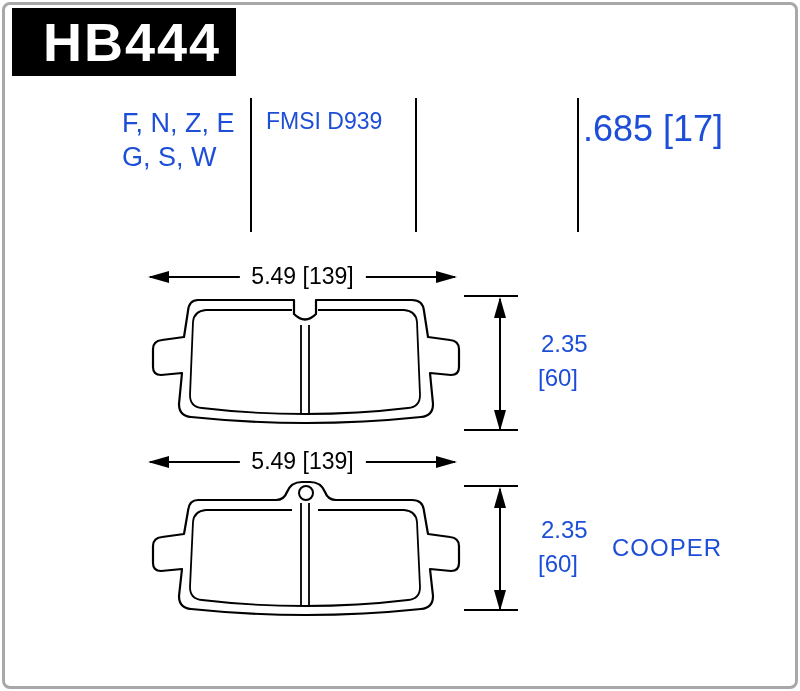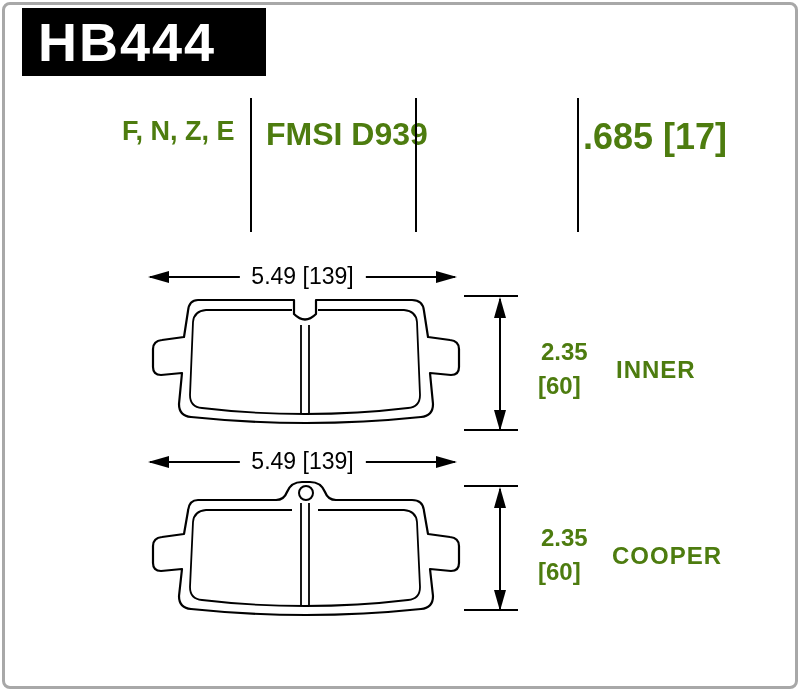--- a/index.html
+++ b/index.html
@@ -1,23 +1,23 @@
 <!DOCTYPE html>
 <html><head>
 <meta charset="utf-8">
 <style>
   html,body{margin:0;padding:0;background:#fff;}
   .page{position:relative;width:800px;height:691px;background:#ffffff;
         font-family:"Liberation Sans",sans-serif;color:#000;overflow:hidden;}
   .frame{position:absolute;inset:2px;border:3px solid #a8a8a8;border-radius:8px;pointer-events:none;}
   .abs{position:absolute;}
-  .txt{position:absolute;font-weight:bold;color:#4d7c0f;white-space:nowrap;margin-top:8px;}
+  .txt{position:absolute;font-weight:normal;color:#1d4ed8;white-space:nowrap;}
 
-  .badge{position:absolute;left:22px;top:8px;width:244px;height:68px;background:#000;
-         display:flex;align-items:center;}
+  .badge{position:absolute;left:12px;top:8px;width:224px;height:68px;background:#000;
+         display:flex;align-items:center;justify-content:center;}
   .badge span{color:#fff;font-weight:bold;font-size:54px;letter-spacing:2px;padding-left:16px;}
 
   .vsep{position:absolute;top:98px;height:134px;width:2px;background:#000;}
 
   
   .hdim{position:absolute;height:0;}
   .hdim .dim-line{position:absolute;left:2px;right:2px;top:-1px;height:2px;background:#000;}
   .ah{position:absolute;width:0;height:0;}
   .ah-left{left:0;top:-6px;border-top:6px solid transparent;border-bottom:6px solid transparent;border-right:21px solid #000;}
   .ah-right{right:0;top:-6px;border-top:6px solid transparent;border-bottom:6px solid transparent;border-left:21px solid #000;}
@@ -38,25 +38,26 @@
 
 <div class="page">
   <div class="frame"></div>
 
   <div class="badge">
     <span>HB444</span>
   </div>
 
   <div class="txt" style="left:122px;top:106px;font-size:27px;line-height:34px;">
     <div>F, N, Z, E</div>
+    <div>G, S, W</div>
   </div>
 
   <div class="vsep" style="left:250px;"></div>
 
-  <div class="txt" style="left:266px;top:108px;font-size:32px;">FMSI D939</div>
+  <div class="txt" style="left:266px;top:108px;font-size:23px;">FMSI D939</div>
 
   <div class="vsep" style="left:415px;"></div>
   <div class="vsep" style="left:577px;"></div>
 
   <div class="txt" style="left:583px;top:108px;font-size:36px;">.685 [17]</div>
 
   <div class="hdim" style="left:148px;top:277px;width:309px;">
     <div class="dim-line"></div>
     <div class="ah ah-left"></div>
     <div class="ah ah-right"></div>
@@ -74,21 +75,20 @@
   <div class="ext" style="left:464px;top:295px;"></div>
   <div class="ext" style="left:464px;top:429px;"></div>
   <div class="vdim" style="left:500px;top:297px;height:134px;">
     <div class="vline"></div>
     <div class="ah ah-up"></div>
     <div class="ah ah-down"></div>
   </div>
 
   <div class="txt" style="left:541px;top:330px;font-size:24px;">2.35</div>
   <div class="txt" style="left:538px;top:364px;font-size:24px;">[60]</div>
-  <div class="txt" style="left:616px;top:348px;font-size:24px;letter-spacing:1px;">INNER</div>
 
   <div class="hdim" style="left:148px;top:462px;width:309px;">
     <div class="dim-line"></div>
     <div class="ah ah-left"></div>
     <div class="ah ah-right"></div>
     <div class="dim-label">5.49 [139]</div>
   </div>
 
   <svg class="abs" style="left:148px;top:477px;" width="316" height="148" viewBox="0 0 316 148">
     <path stroke-width="2.2" stroke-linejoin="round" d="M 50 23 L 128 23 Q 136 23 139 15 Q 143 5 154 5 L 162 5 Q 173 5 177 15 Q 180 23 188 23 L 264 23 Q 275 23 276 34 L 280 57 L 302 60 Q 311 61 311 69 L 311 86 Q 311 94 303 94 L 282 92 L 285 119 Q 285 131 273 132 Q 158 144 43 132 Q 31 131 31 119 L 34 92 L 13 94 Q 5 94 5 86 L 5 69 Q 5 61 14 60 L 36 57 L 40 34 Q 41 23 50 23 Z"></path>

